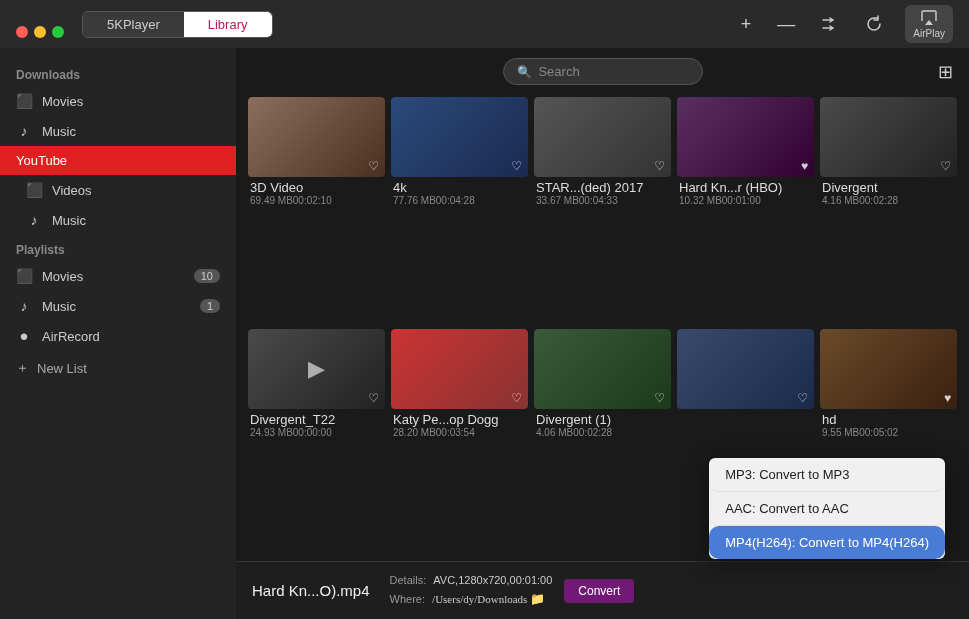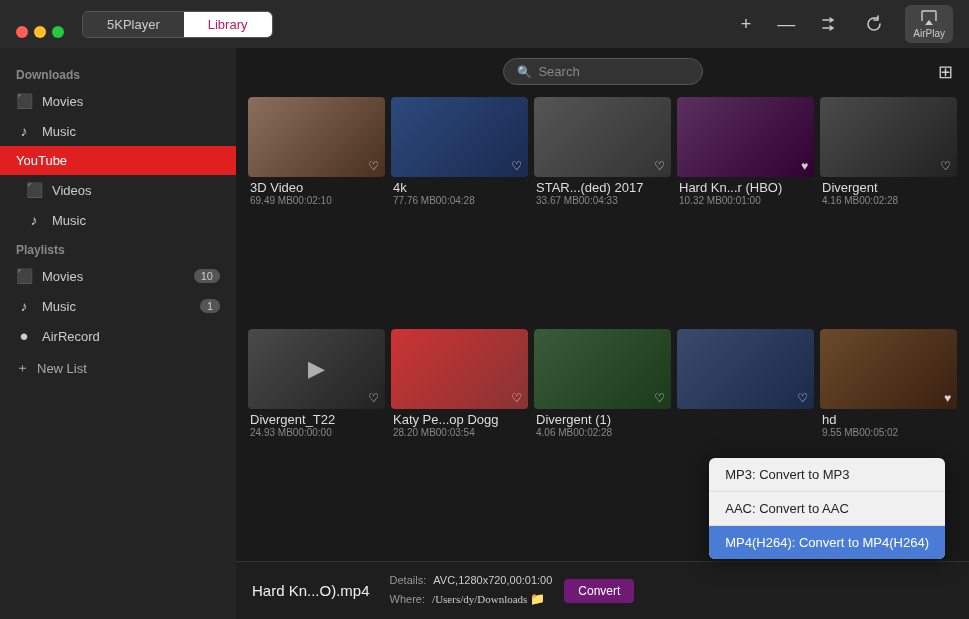--- a/index.html
+++ b/index.html
@@ -313,20 +313,21 @@
       overflow: hidden;
       z-index: 100;
       min-width: 220px;
     }
     .dropdown-item {
       padding: 9px 16px;
       font-size: 13px;
       color: #222;
       cursor: pointer;
       border-bottom: 1px solid #ddd;
+      border-radius: 10px;
     }
     .dropdown-item:last-child { border-bottom: none; }
     .dropdown-item.highlighted {
       background: #4a7bd5;
       color: #fff;
     }
 
     
     .folder-icon { font-size: 12px; color: #888; }
   </style>

